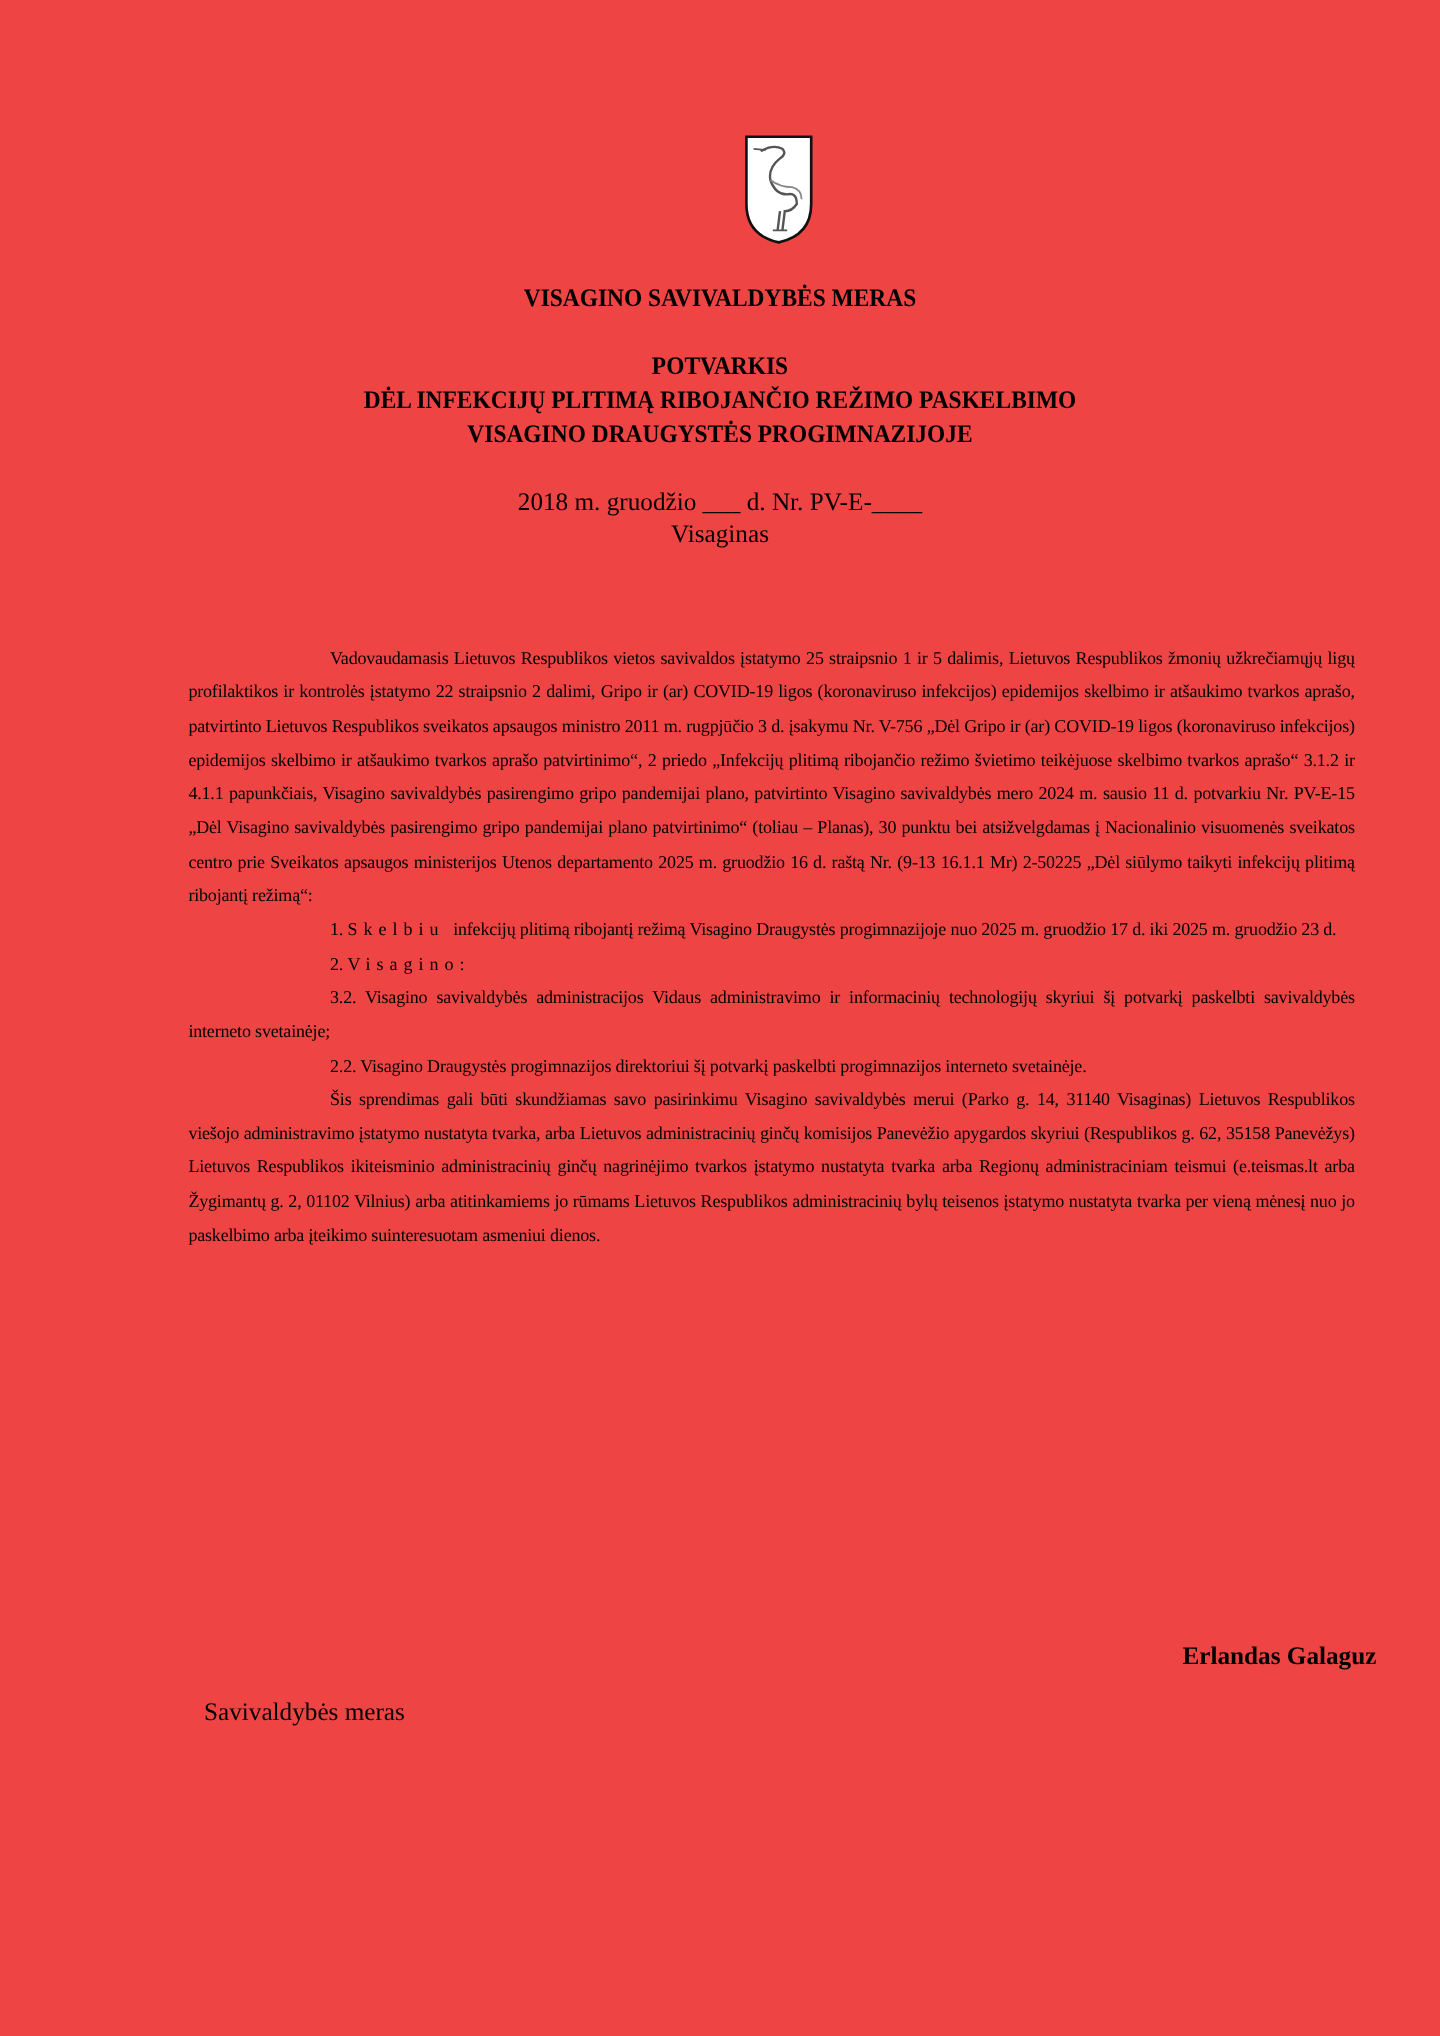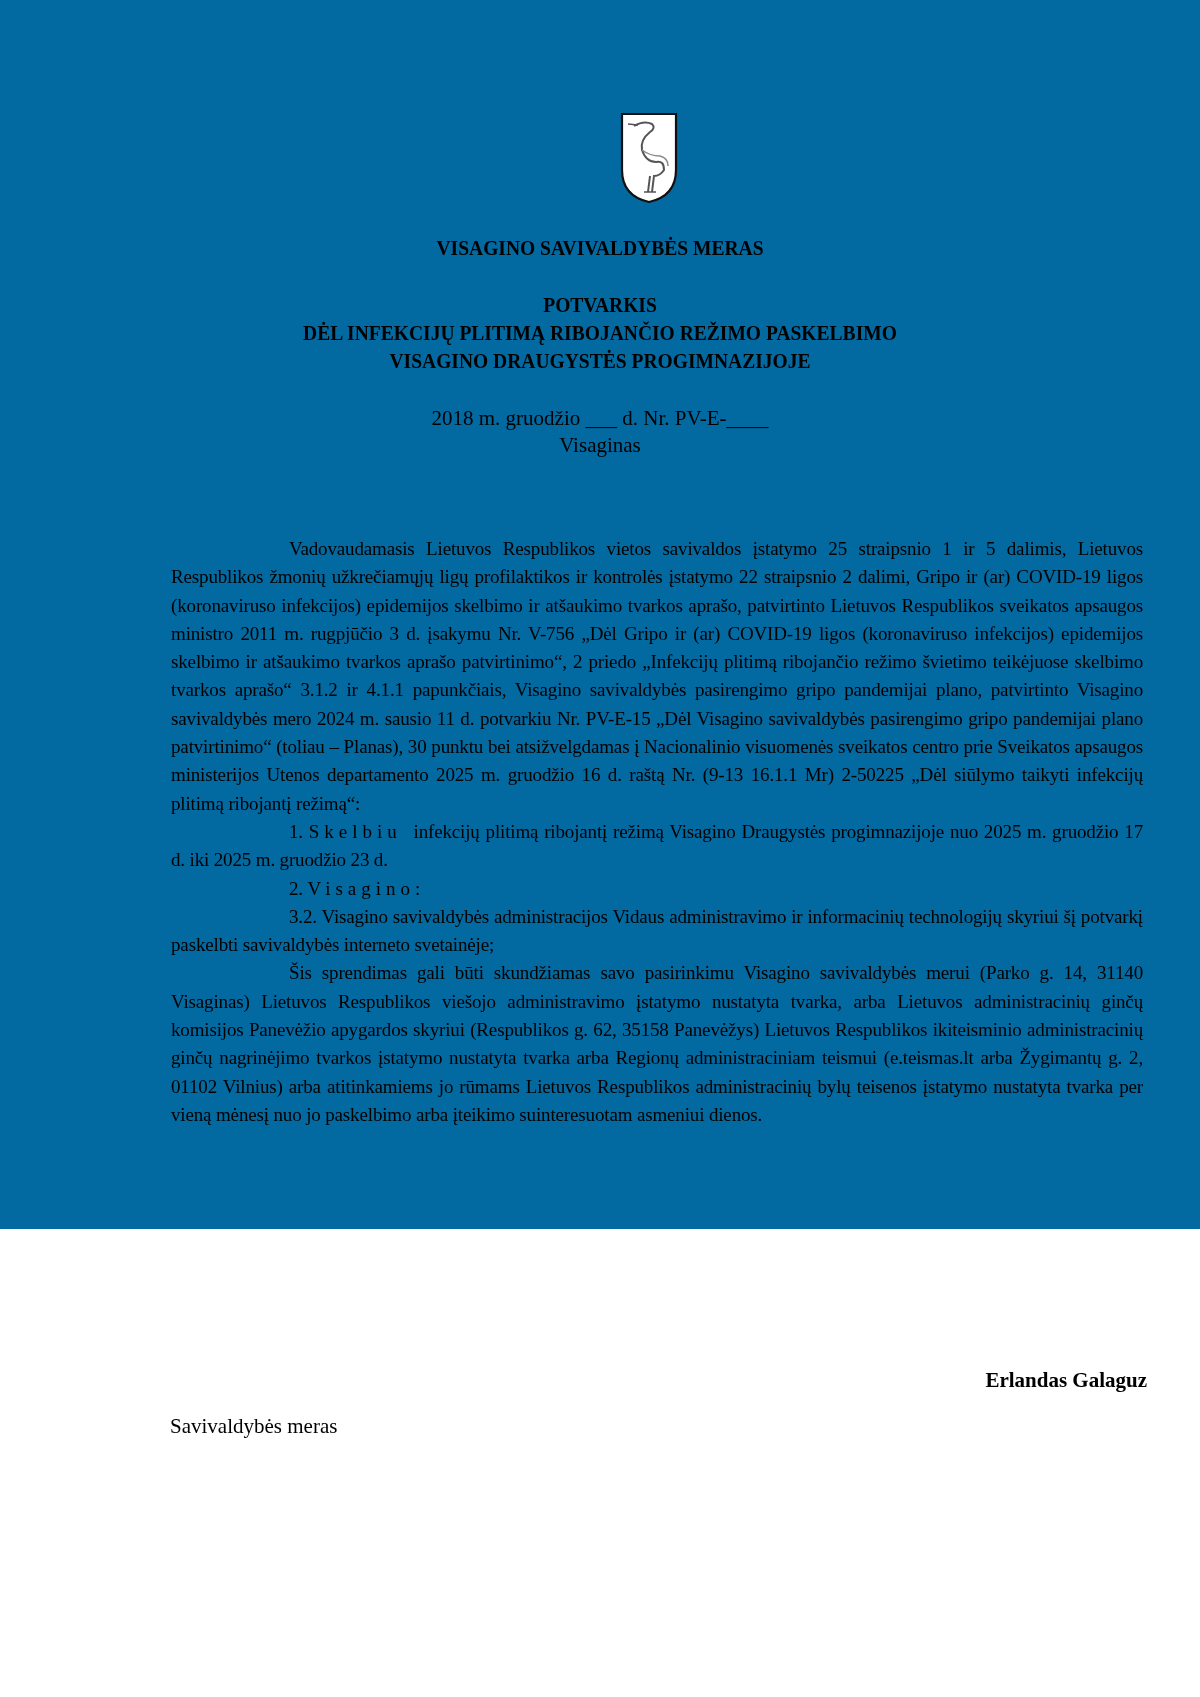--- a/index.html
+++ b/index.html
@@ -1,23 +1,23 @@
 <!DOCTYPE html>
 <html><head>
 <meta charset="utf-8">
 <style>
   html, body { margin: 0; padding: 0; background: #ffffff; }
   body { width: 1200px; height: 1697px; position: relative; overflow: hidden; }
-  .page { position: absolute; left: 0; top: 0; width: 1200px; height: 1229px; background: #0369a1; color: #000;
+  .page { position: absolute; left: 0; top: 0; width: 1200px; height: 1697px; background: #ef4444; color: #000;
           font-family: "Liberation Serif", "DejaVu Serif", serif; }
   .crest { position: absolute; left: 620px; top: 112px; width: 58px; height: 92px; }
   .heading { position: absolute; left: 0; width: 1200px; text-align: center; font-weight: bold;
              font-size: 21px; line-height: 28px; transform: scaleX(0.93); transform-origin: 600px 0; }
   .center-line { position: absolute; left: 0; width: 1200px; text-align: center; font-size: 21px; line-height: 28px; }
-  .body { position: absolute; left: 171px; top: 535px; width: 972px; font-size: 19px; line-height: 28.3px;
+  .body { position: absolute; left: 157px; top: 535px; width: 972px; font-size: 15px; line-height: 28.3px;
           text-align: justify; letter-spacing: -0.15px; }
   .body p { margin: 0; }
   .indent { text-indent: 118px; }
   .spaced { letter-spacing: 5px; }
   .sig-left { position: absolute; left: 170px; top: 1368px; font-size: 21px; margin-top: 46px; }
   .sig-right { position: absolute; right: 53px; top: 1368px; font-size: 21px; font-weight: bold; }
 </style>
 </head>
 <body>
 
@@ -44,18 +44,19 @@
     <p class="indent">
       <span>1.</span>
       <span class="spaced">Skelbiu</span>&nbsp;
       <span>infekcijų plitimą ribojantį režimą Visagino Draugystės progimnazijoje nuo 2025 m. gruodžio 17 d. iki 2025 m. gruodžio 23 d.</span>
     </p>
     <p class="indent">
       <span>2.</span>
       <span class="spaced">Visagino:</span>
     </p>
     <p class="indent">3.2. Visagino savivaldybės administracijos Vidaus administravimo ir informacinių technologijų skyriui šį potvarkį paskelbti savivaldybės interneto svetainėje;</p>
+    <p class="indent">2.2. Visagino Draugystės progimnazijos direktoriui šį potvarkį paskelbti progimnazijos interneto svetainėje.</p>
     <p class="indent">Šis sprendimas gali būti skundžiamas savo pasirinkimu Visagino savivaldybės merui (Parko g. 14, 31140 Visaginas) Lietuvos Respublikos viešojo administravimo įstatymo nustatyta tvarka, arba Lietuvos administracinių ginčų komisijos Panevėžio apygardos skyriui (Respublikos g. 62, 35158 Panevėžys) Lietuvos Respublikos ikiteisminio administracinių ginčų nagrinėjimo tvarkos įstatymo nustatyta tvarka arba Regionų administraciniam teismui (e.teismas.lt arba Žygimantų g. 2, 01102 Vilnius) arba atitinkamiems jo rūmams Lietuvos Respublikos administracinių bylų teisenos įstatymo nustatyta tvarka per vieną mėnesį nuo jo paskelbimo arba įteikimo suinteresuotam asmeniui dienos.</p>
   </div>
 
   <div class="sig-left">Savivaldybės meras</div>
   <div class="sig-right">Erlandas Galaguz</div>
 </div>
 
 </body></html>

